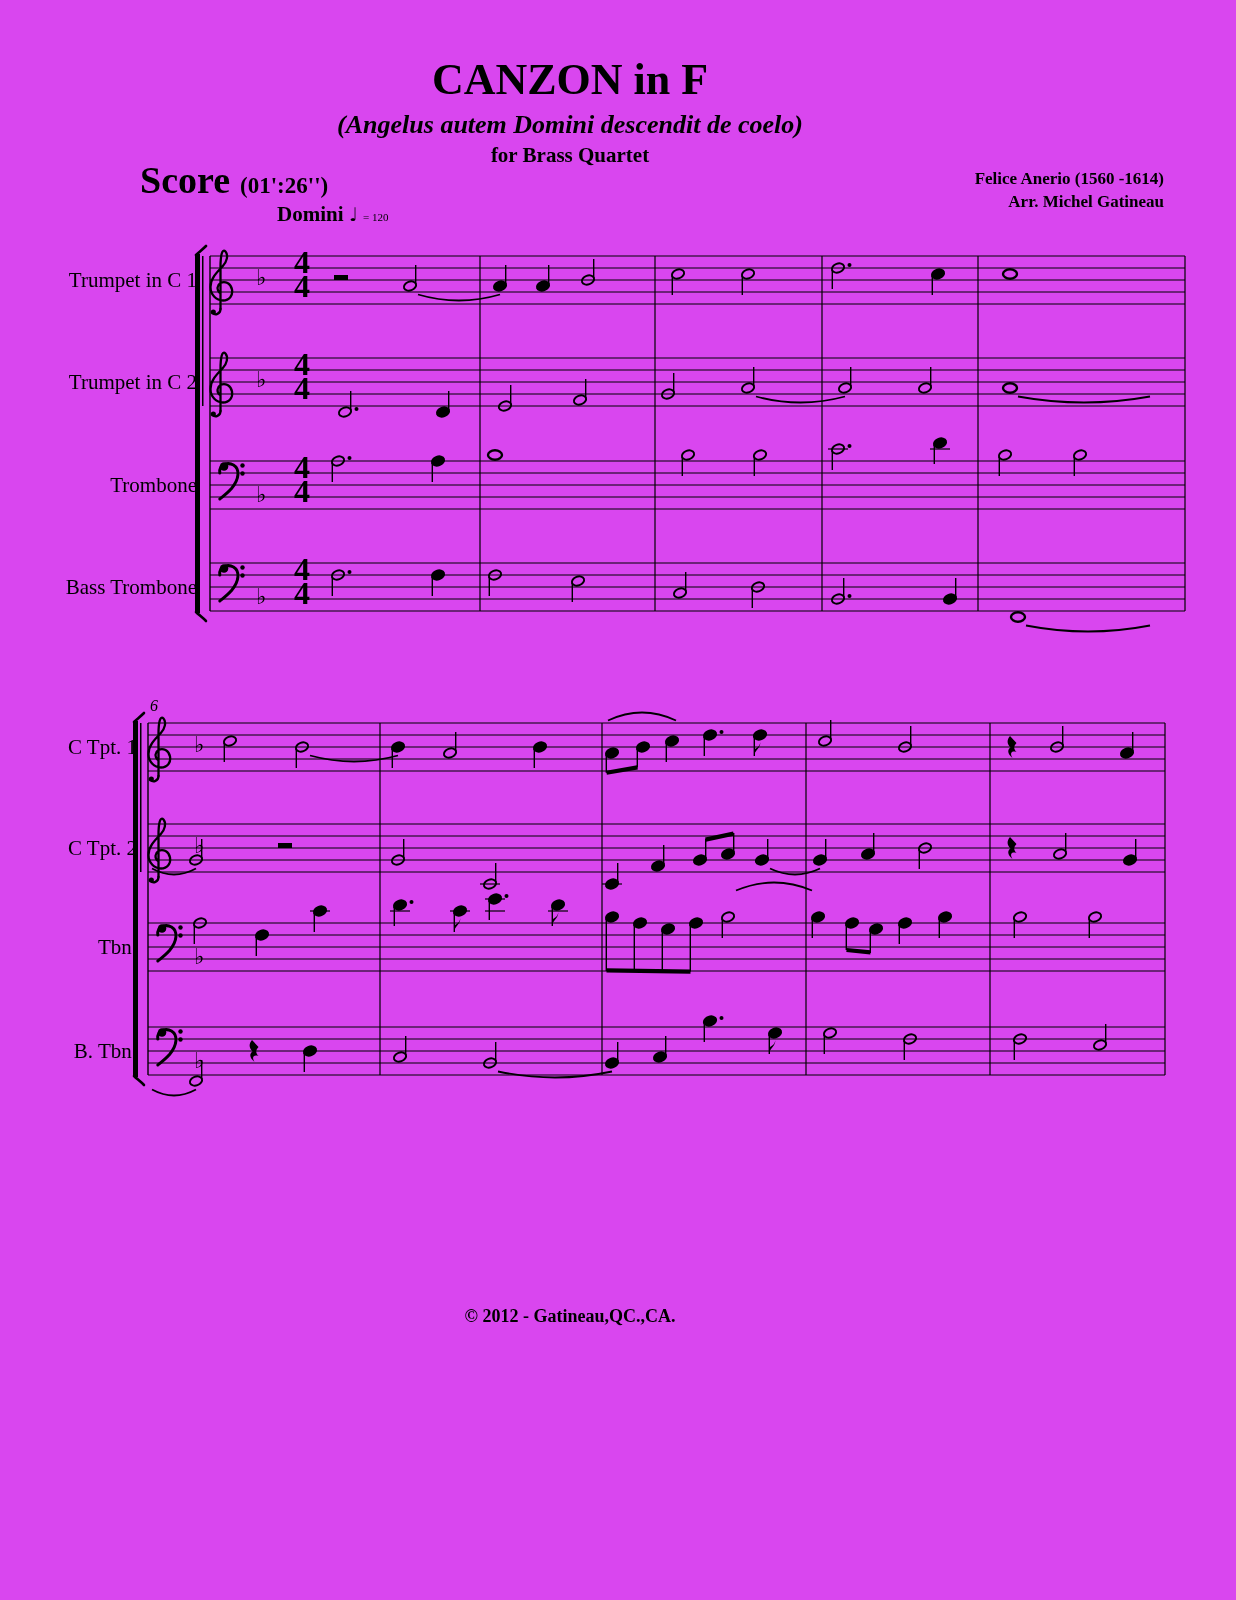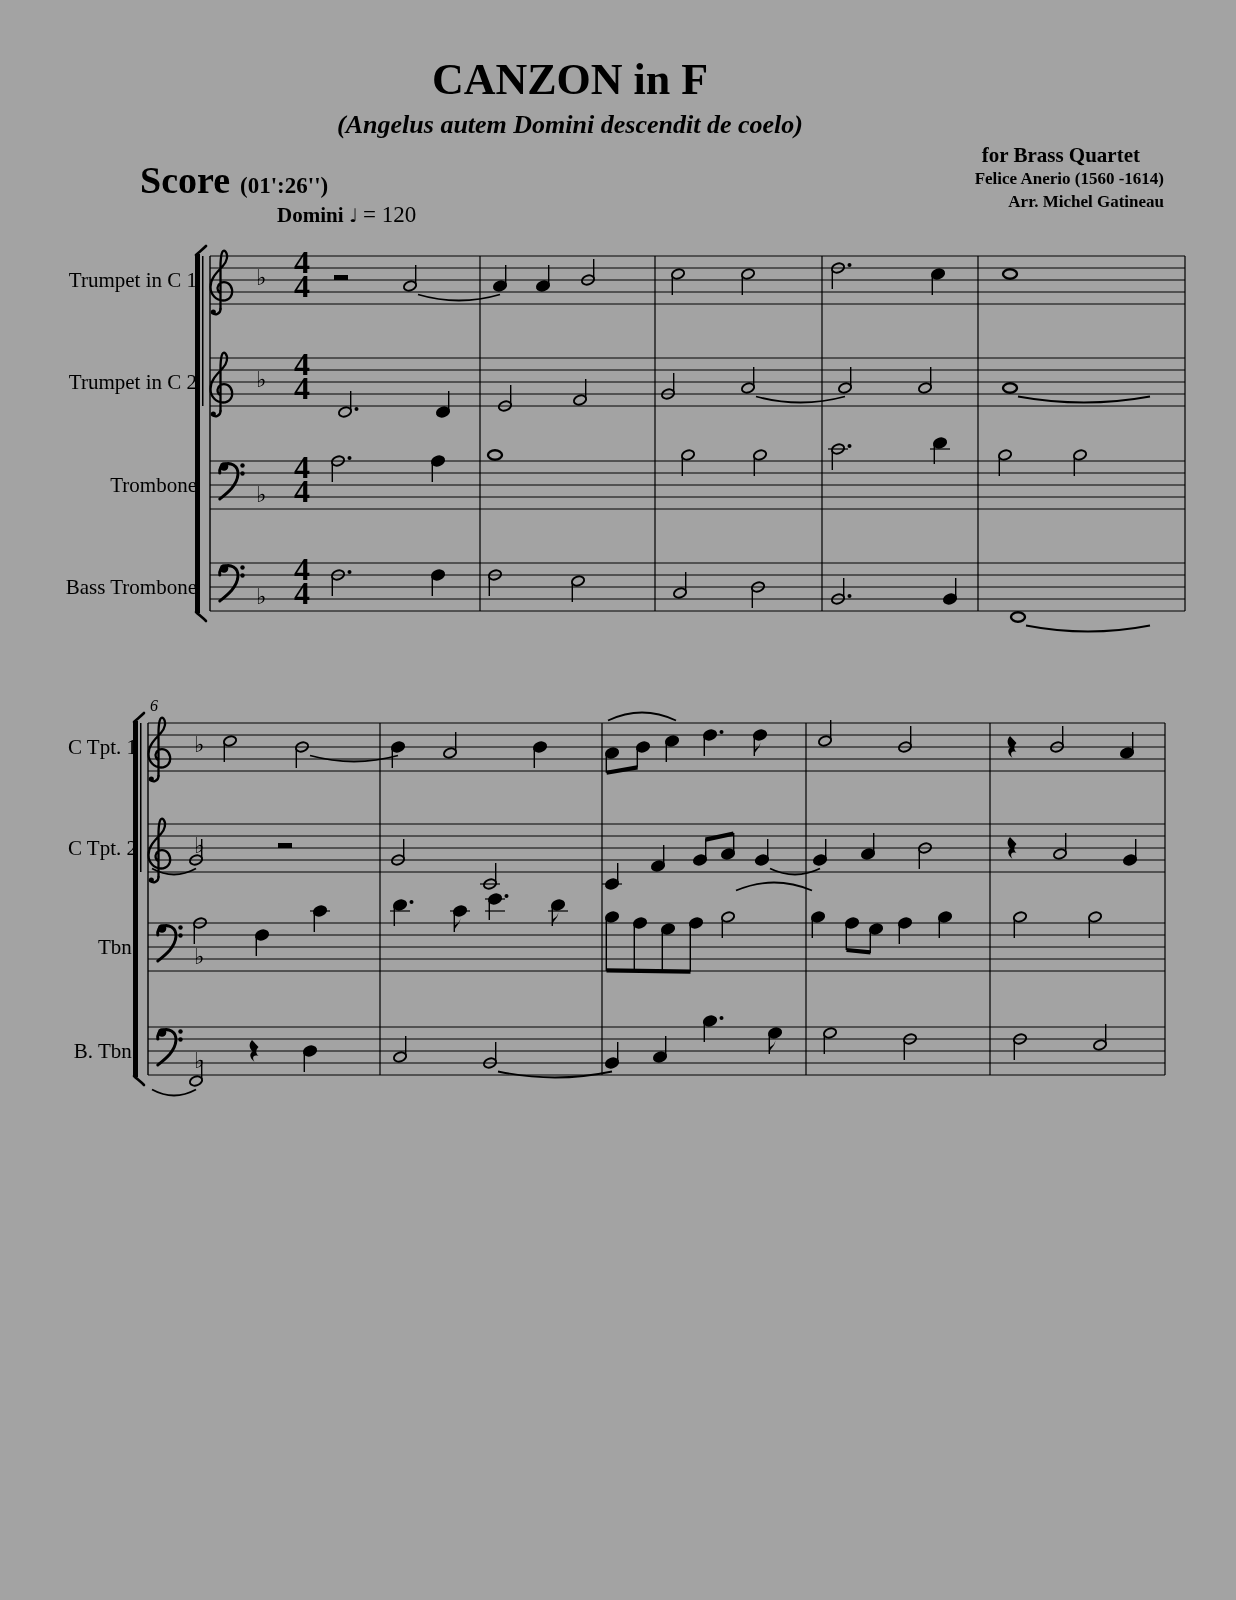--- a/index.html
+++ b/index.html
@@ -1,35 +1,35 @@
 <!DOCTYPE html>
 <html><head>
 <meta charset="utf-8">
 <style>
   html,body{margin:0;padding:0;background:#888;}
   .page{
     position:relative;width:1236px;height:1600px;margin:0 auto;
-    background:#a3a3a3;color:#000;
+    background:#d946ef;color:#000;
     font-family:"Liberation Serif", serif;
     overflow:hidden;
   }
   .title{position:absolute;left:0;top:54px;width:1140px;text-align:center;
          font-size:44px;font-weight:bold;letter-spacing:0px;}
   .subtitle{position:absolute;left:0;top:110px;width:1140px;text-align:center;
          font-size:26px;font-weight:bold;font-style:italic;font-family:Liberation Serif, serif;}
-  .ensemble{position:absolute;left:0;top:143px;width:1140px;text-align:right;
+  .ensemble{position:absolute;left:0;top:143px;width:1140px;text-align:center;
          font-size:21px;font-weight:bold;}
   .score-line{position:absolute;left:140px;top:158px;font-weight:bold;}
   .score-line .score-word{font-size:38px;}
   .score-line .duration{font-size:23px;margin-left:6px;}
   .composer-block{position:absolute;right:72px;top:168px;text-align:right;
          font-size:17px;font-weight:bold;line-height:1.35;}
   .tempo-line{position:absolute;left:277px;top:202px;font-size:21px;font-weight:bold;}
   .tempo-note{font-family:"DejaVu Sans", sans-serif;font-weight:normal;font-size:19px;}
-  .tempo-eq{font-weight:normal;font-size:23px;}
+  .tempo-eq{font-weight:normal;font-size:11px;}
   .copyright{position:absolute;left:0;top:1306px;width:1140px;text-align:center;
          font-size:18px;font-weight:bold;}
   svg.notation{position:absolute;left:0;top:0;}
   .sv-label{font-family:"Liberation Serif", serif;font-size:21px;}
   .sv-time{font-family:"Liberation Serif", serif;font-size:32px;font-weight:bold;}
   .sv-flat{font-family:"DejaVu Sans", sans-serif;font-size:22px;}
   .sv-mnum{font-family:"Liberation Serif", serif;font-size:16px;font-style:italic;}
 </style>
 </head>
 <body>
@@ -617,13 +617,14 @@
           <g>
             <ellipse cx="1100" cy="1045" rx="6.3" ry="4.4" fill="none" stroke="#000" stroke-width="1.9" transform="rotate(-20 1100 1045)"></ellipse>
             <line x1="1105.7" y1="1043.5" x2="1105.7" y2="1024" stroke="#000" stroke-width="1.4"></line>
           </g>
           <path d="M152,1089.5 Q174,1101.5 196,1089.5" fill="none" stroke="#000" stroke-width="1.8"></path>
           <path d="M498,1071.5 Q555,1083.5 612,1071.5" fill="none" stroke="#000" stroke-width="1.8"></path>
         </g>
       </g>
     </svg>
 
+  <div class="copyright">© 2012 - Gatineau,QC.,CA.</div>
 </div>
 
 </body></html>

